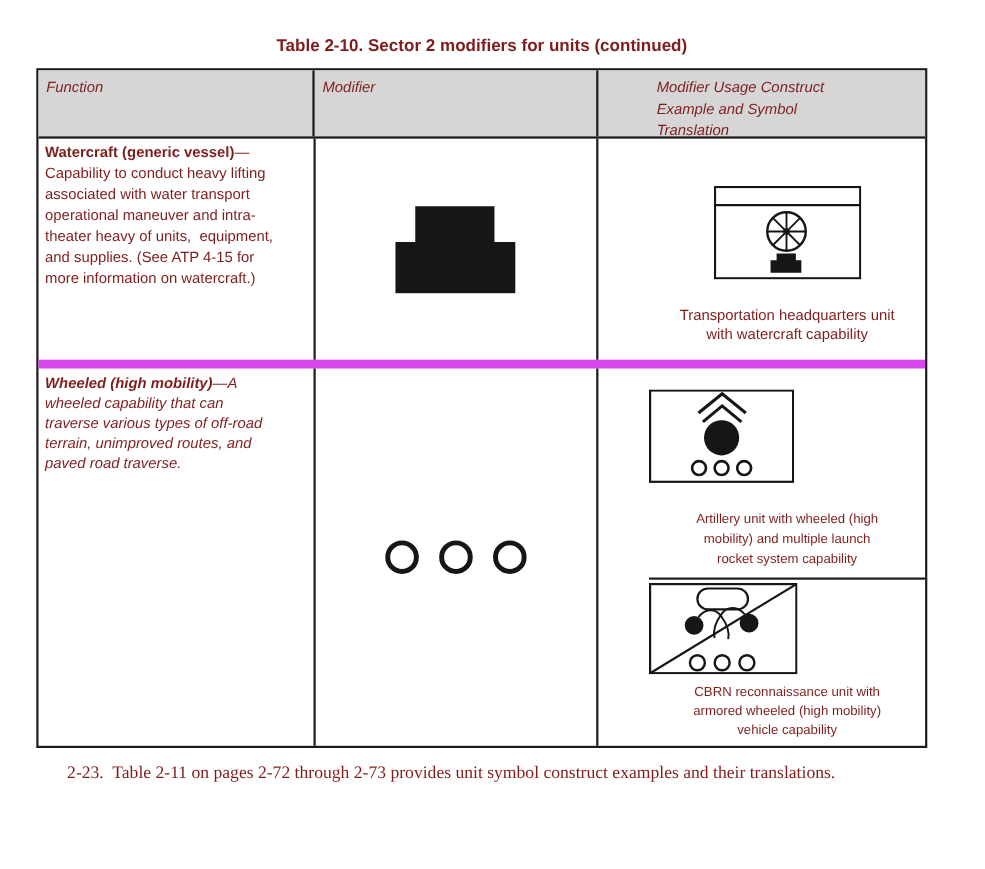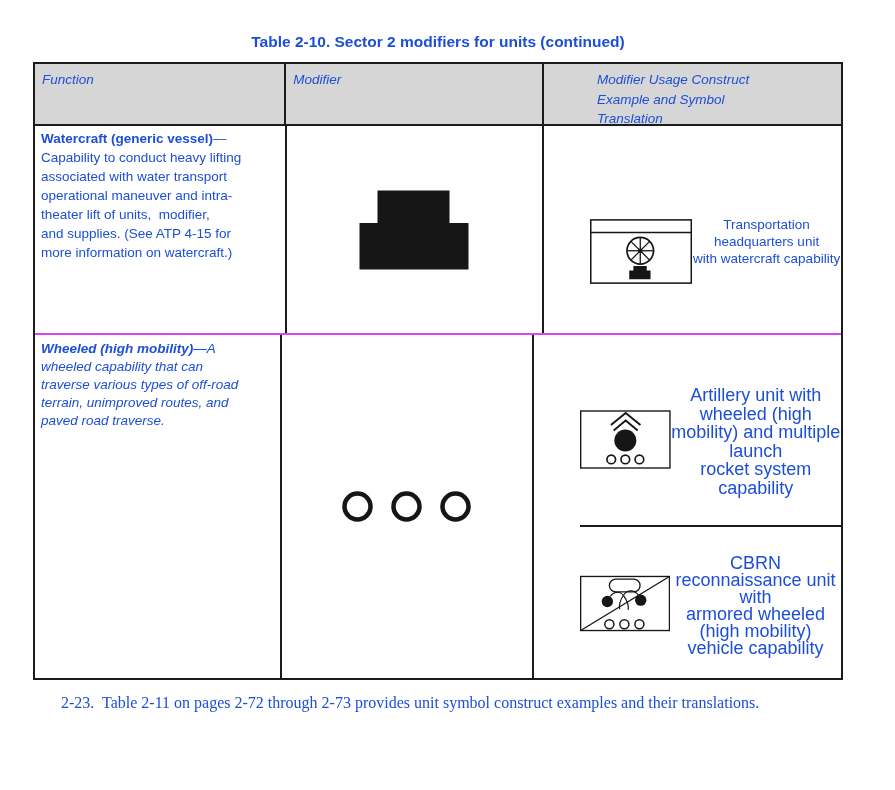--- a/index.html
+++ b/index.html
@@ -1,46 +1,46 @@
 <!DOCTYPE html>
 <html><head>
 <meta charset="utf-8">
 <style>
   * { margin:0; padding:0; box-sizing:border-box; }
   html,body { background:#ffffff; }
   .page {
     position:relative; width:895px; height:790px; background:#ffffff;
-    font-family:"Liberation Sans","DejaVu Sans",sans-serif; color:#1d4ed8; overflow:hidden;
+    font-family:"Liberation Sans","DejaVu Sans",sans-serif; color:#7f1d1d; overflow:hidden;
   }
   .doc-title {
     position:absolute; left:33px; top:33px; width:810px;
     text-align:center; font-weight:700; font-size:15.5px;
   }
   .tbl { position:absolute; left:33px; top:62px; width:810px; border:2px solid #1b1b1b; }
   .thead { display:flex; background:#d6d6d6; border-bottom:2.5px solid #1b1b1b; height:62px; }
   .th { font-style:italic; font-weight:400; font-size:13.5px; line-height:19.5px; padding:6px 8px 0 7px; }
   .c1 { width:265px; border-right:2px solid #1b1b1b; }
   .c2 { width:272px; border-right:2px solid #1b1b1b; }
   .c3 { width:265px;margin-left:46px; }
   .trow { display:flex; }
-  .r1 { height:209px; border-bottom:2px solid #d946ef; }
+  .r1 { height:209px; border-bottom:8px solid #d946ef; }
   .r2 { height:343px; }
   .fn-cell { font-size:13.5px; line-height:19px; padding:3px 7px 0 6px; }
   .r2 .fn-cell { line-height:18px; padding-top:5px;font-style:italic; }
   .fn-line { white-space:pre-wrap; }
   .b { font-weight:700; }
   .bi { font-weight:700; font-style:italic; }
   .note { margin-top:2px; font-size:12.4px; line-height:15.8px; }
   .jline { text-align:justify; text-align-last:justify; }
   .mod-cell { display:flex; align-items:center; justify-content:center; }
-  .ex-cell { display:flex; flex-direction:row; align-items:center; font-size:13.5px; }
+  .ex-cell { display:flex; flex-direction:column; align-items:center; font-size:13.5px; }
   .caption { text-align:center; }
   .cap-r1 { margin-top:24px; line-height:17px; }
   .split { display:flex; flex-direction:column; }
-  .subcell { display:flex; flex-direction:row; align-items:center; font-size:18px; }
+  .subcell { display:flex; flex-direction:column; font-size:12px; }
   .sub1 { height:192px; border-bottom:2px solid #1b1b1b; }
   .sub2 { height:149px; }
   .sym-transport { margin-top:43px; }
   .sym-artillery { margin-top:19px; }
   .sym-cbrn { margin-top:3px; }
   .cap-art { margin-top:23px; line-height:18.5px; }
   .cap-cbrn { margin-top:8px; line-height:17px; }
   .footer-para {
     position:absolute; left:61px; top:694px; width:800px;
     font-family:"Liberation Serif","DejaVu Serif",serif; font-size:16px; white-space:pre-wrap;
@@ -64,21 +64,21 @@
         <div>Translation</div>
       </div>
     </div>
 
     <div class="trow r1">
       <div class="c1 fn-cell">
         <div class="fn-line"><span class="b">Watercraft (generic vessel)</span><span>—</span></div>
         <div class="fn-line">Capability to conduct heavy lifting</div>
         <div class="fn-line">associated with water transport</div>
         <div class="fn-line">operational maneuver and intra-</div>
-        <div class="fn-line">theater lift of units,  modifier,</div>
+        <div class="fn-line">theater heavy of units,  equipment,</div>
         <div class="fn-line">and supplies. (See ATP 4-15 for</div>
         <div class="fn-line">more information on watercraft.)</div>
       </div>
 
       <div class="c2 mod-cell">
         <svg width="110" height="80" viewBox="0 0 110 80">
           <path d="M18.5,0.5 H90.5 V33 H109.5 V79.5 H0.5 V33 H18.5 Z" fill="#161616"></path>
         </svg>
       </div>
 

